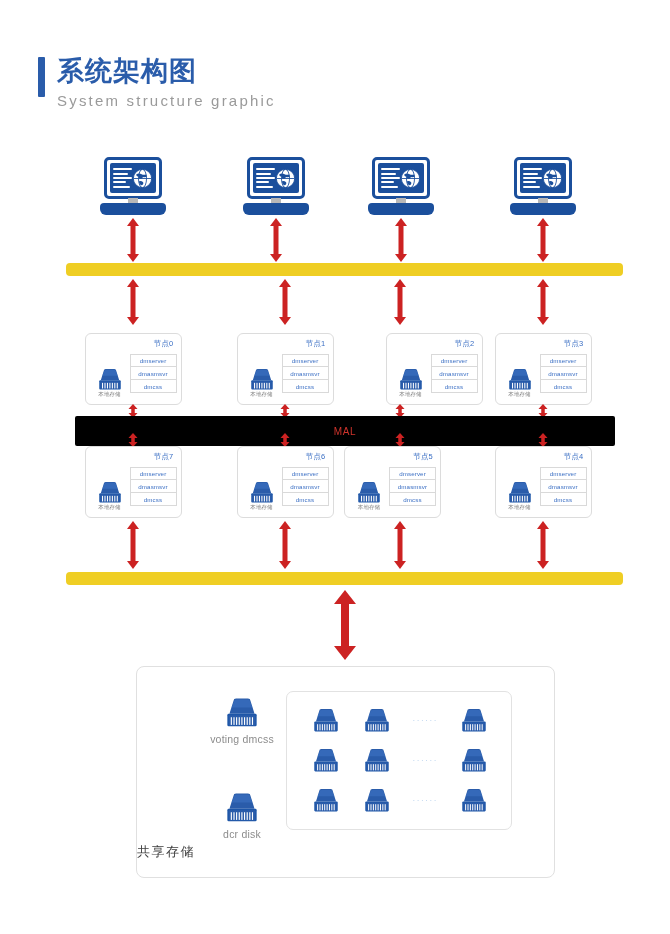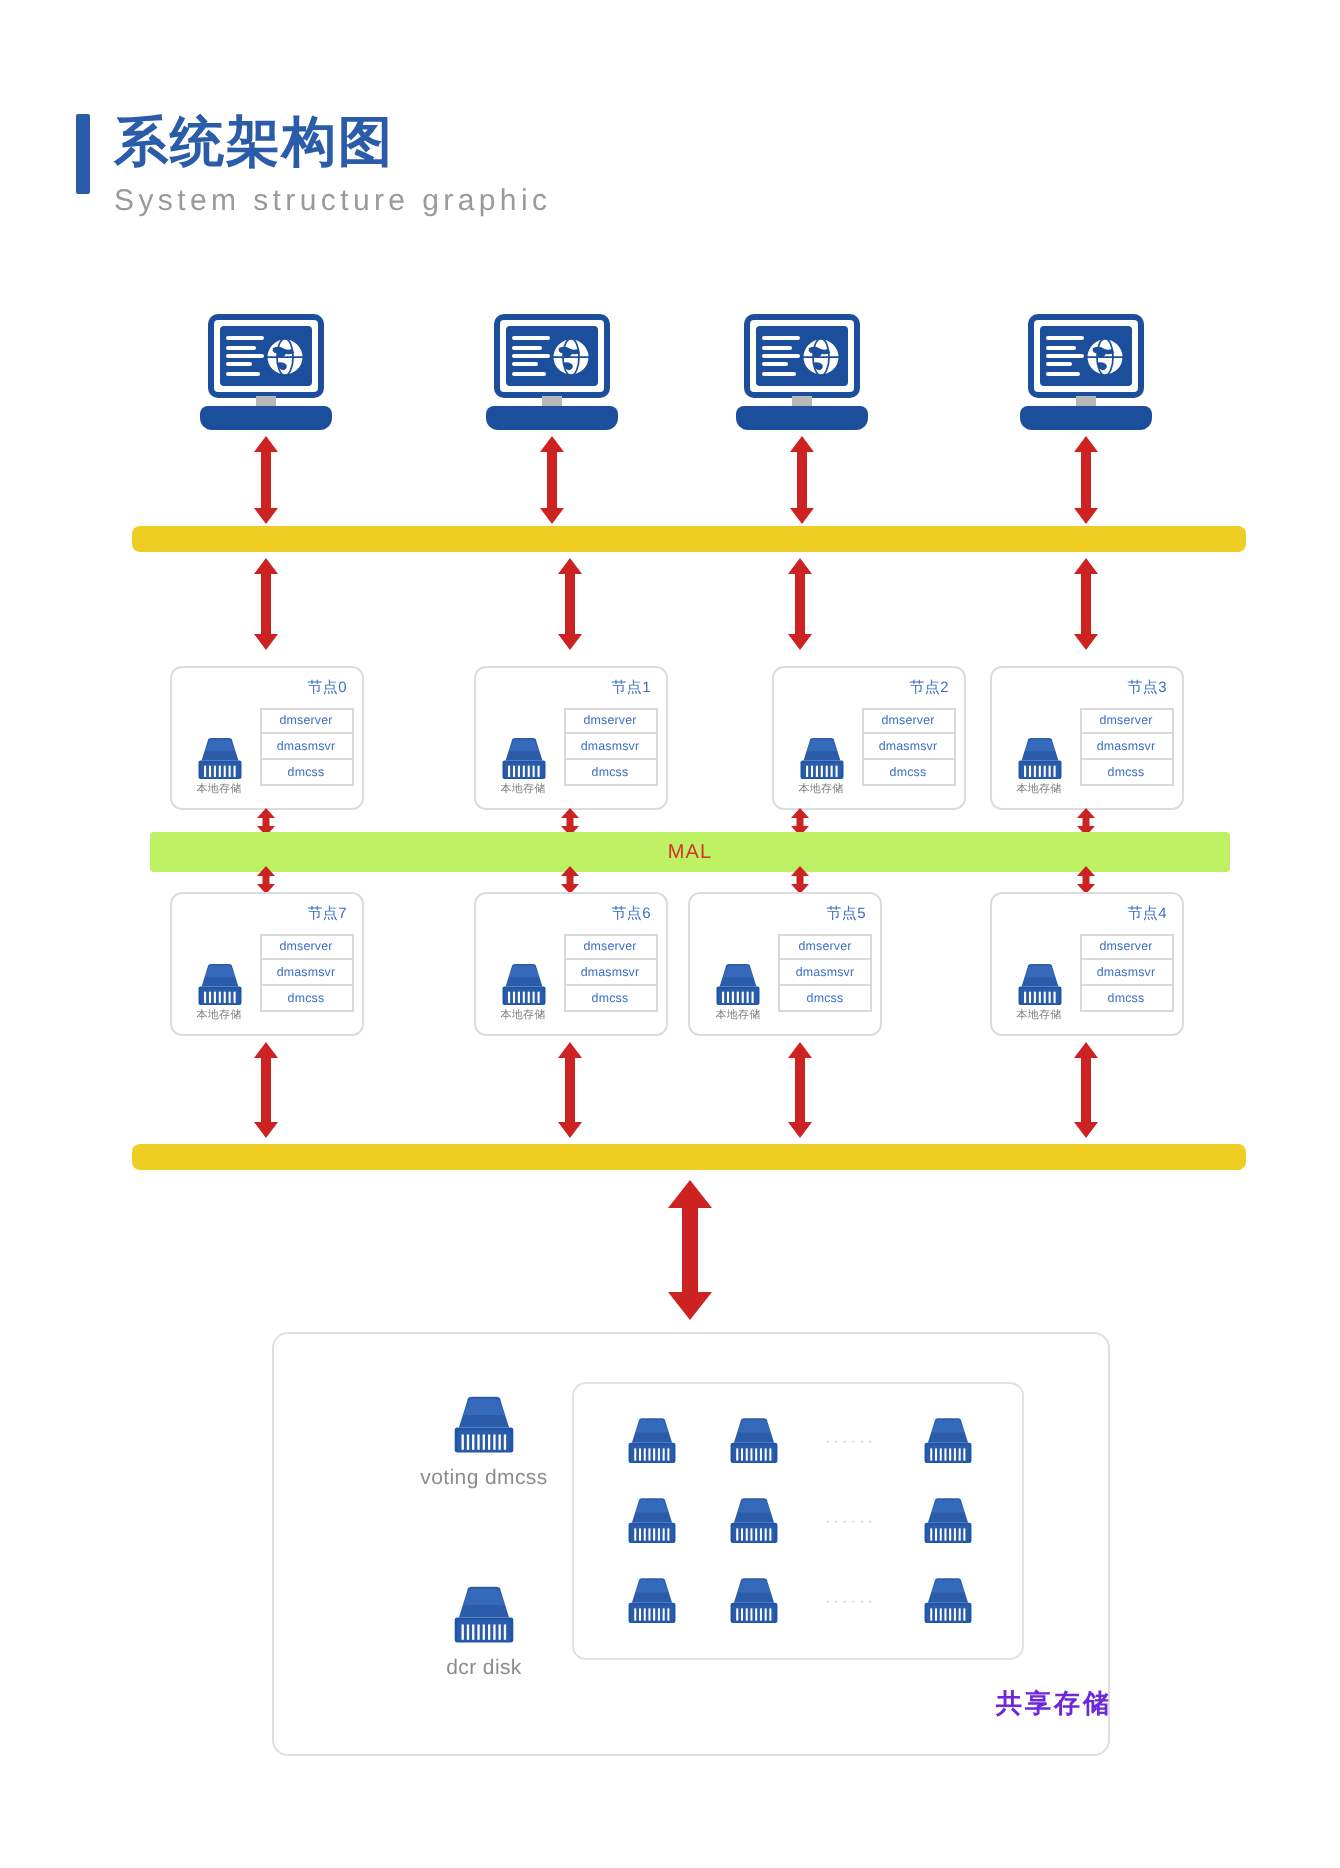--- a/index.html
+++ b/index.html
@@ -41,21 +41,21 @@
   .mon-lines i:nth-child(5){width:88%;}
   .mon-globe{width:21px;height:21px;}
   .mon-neck{position:absolute;left:28px;top:41px;width:10px;height:6px;background:#b8b8b8;}
   .mon-base{position:absolute;left:0;top:46px;width:66px;height:12px;background:#1B4F9C;border-radius:4px 4px 6px 6px;}
 
   
   .ybar{position:absolute;background:#EFCE24;border-radius:4px;height:13px;}
 
   
   .malbar{
-    position:absolute;background:#bef264;height:20px;border-radius:2px;
+    position:absolute;background:#000000;height:30px;border-radius:2px;
     display:flex;align-items:center;justify-content:center;
   }
   .mal-label{font-size:10px;color:#D0342C;letter-spacing:.6px;}
 
   
   .arrow{position:absolute;}
 
   
   .node{
     position:absolute;width:97px;height:72px;
@@ -89,22 +89,22 @@
   .storage-inner{
     position:absolute;left:149px;top:24px;width:226px;height:139px;
     border:1px solid #e2e2e2;border-radius:7px;background:#ffffff;box-sizing:border-box;
   }
   .disk-row{
     position:absolute;left:0;width:226px;height:28px;
     display:flex;align-items:center;justify-content:space-around;padding:0 14px;box-sizing:border-box;
   }
   .dots{font-size:8px;color:#b9d2ee;letter-spacing:1.6px;}
   .shared-label{
-    position:absolute;left:0;top:176px;width:419px;text-align:right;
-    font-size:13px;color:#6d28d9;font-weight:bold;letter-spacing:1.5px;
+    position:absolute;left:0;top:176px;width:419px;text-align:left;
+    font-size:13px;color:#404040;font-weight:normal;letter-spacing:1.5px;
   }
 </style>
 </head>
 <body>
 
 <div class="page">
 
   <div class="header">
     <div class="header-accent"></div>
     <div class="header-text">

